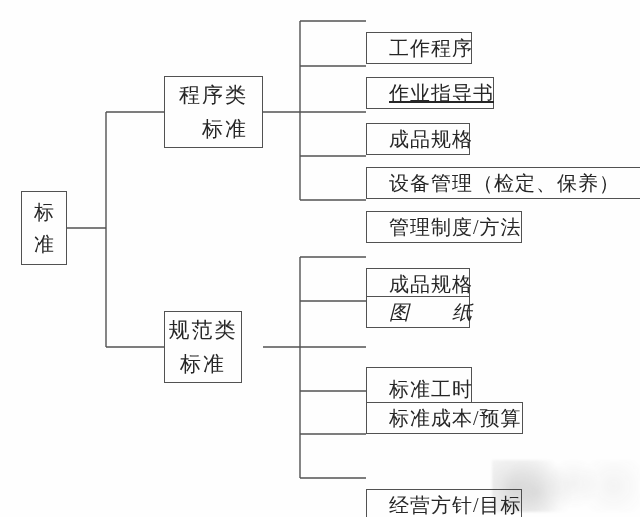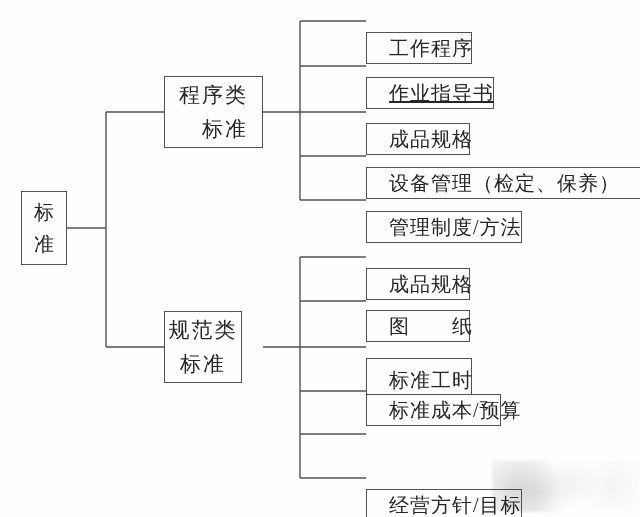--- a/index.html
+++ b/index.html
@@ -114,24 +114,24 @@
   <div class="box leaf" style="left:366px; top:50px; width:128px; height:32px;text-decoration:underline;">作业指导书</div>
 
   <div class="box leaf" style="left:366px; top:96px; width:104px; height:32px;">成品规格</div>
 
   <div class="box leaf" style="left:366px; top:140px; width:296px; height:32px;">设备管理（检定、保养）</div>
 
   <div class="box leaf" style="left:366px; top:184px; width:156px; height:32px;">管理制度/方法</div>
 
   <div class="box leaf" style="left:366px; top:241px; width:104px; height:32px;">成品规格</div>
 
-  <div class="box leaf" style="left:366px; top:283px; width:104px; height:32px;">图　　纸</div>
+  <div class="box leaf" style="left:366px; top:269px; width:104px; height:32px;font-style:italic;">图　　纸</div>
 
-  <div class="box leaf" style="left:366px; top:331px; width:106px; height:44px;">标准工时</div>
+  <div class="box leaf" style="left:366px; top:340px; width:106px; height:44px;">标准工时</div>
 
-  <div class="box leaf" style="left:366px; top:367px; width:135px; height:32px;">标准成本/预算</div>
+  <div class="box leaf" style="left:366px; top:375px; width:157px; height:32px;">标准成本/预算</div>
 
 
   <div class="box leaf" style="left:366px; top:462px; width:156px; height:32px;">经营方针/目标</div>
 
   <div class="watermark"></div>
 
 </div>
 
 </body></html>

